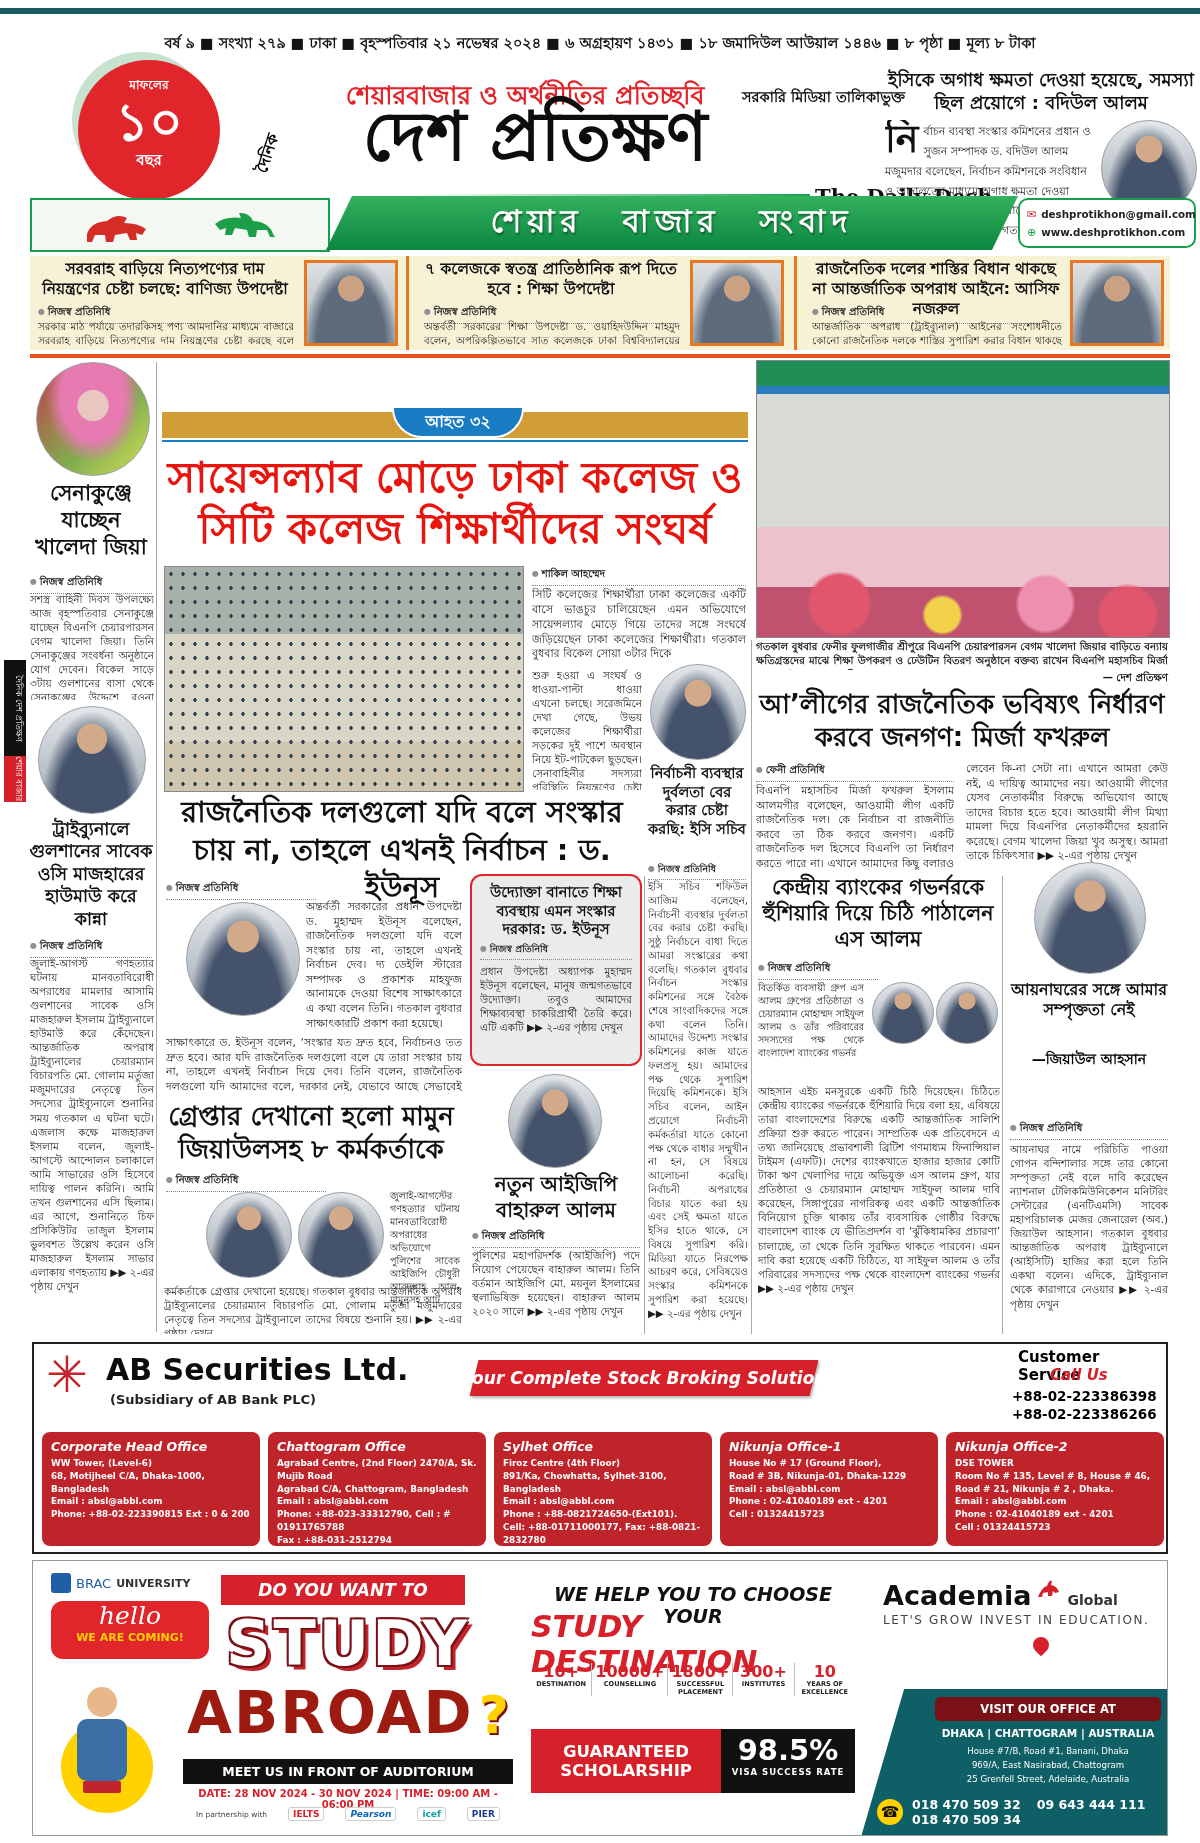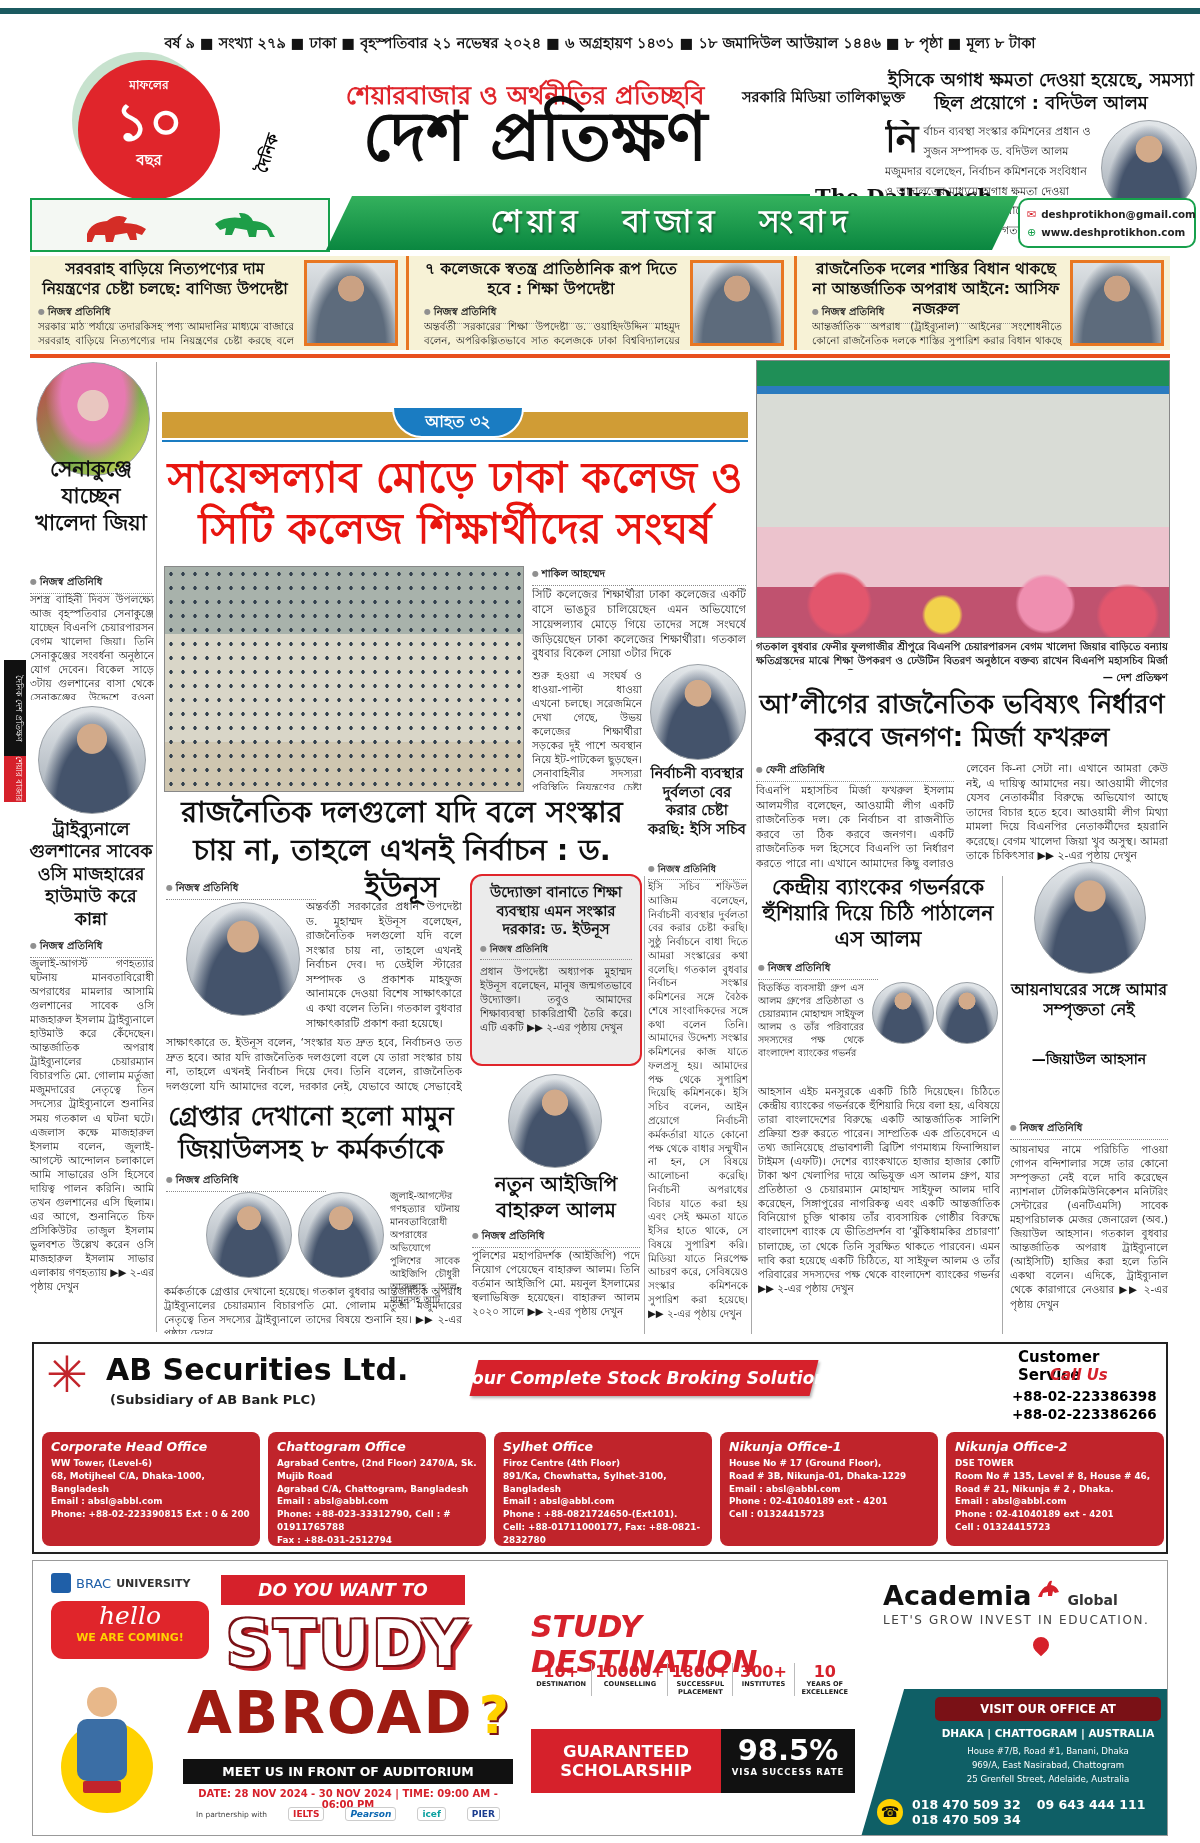--- a/index.html
+++ b/index.html
@@ -130,21 +130,21 @@
   </div>
 
   <div class="abs" style="left:30px;top:354px;width:1140px;height:4px;background:#e8501e"></div>
 
   <div class="abs vrule" style="left:156px;top:362px;height:970px"></div>
   <div class="abs vrule" style="left:751px;top:640px;height:694px"></div>
   <div class="abs vrule" style="left:644px;top:876px;height:458px"></div>
   <div class="abs vrule" style="left:1002px;top:876px;height:458px"></div>
 
   <div class="abs ph-c pink" style="left:36px;top:362px;width:112px;height:112px"></div>
-  <div class="abs hl" style="left:28px;top:456px;width:126px;font-size:21px">সেনাকুঞ্জে যাচ্ছেন খালেদা জিয়া</div>
+  <div class="abs hl" style="left:28px;top:480px;width:126px;font-size:21px">সেনাকুঞ্জে যাচ্ছেন খালেদা জিয়া</div>
   <div class="abs byline" style="left:30px;top:574px;width:122px">নিজস্ব প্রতিনিধি</div>
   <div class="abs body-t" style="left:30px;top:592px;width:124px;height:108px;font-size:10.4px">সশস্ত্র বাহিনী দিবস উপলক্ষ্যে আজ বৃহস্পতিবার সেনাকুঞ্জে যাচ্ছেন বিএনপি চেয়ারপারসন বেগম খালেদা জিয়া। তিনি সেনাকুঞ্জের সংবর্ধনা অনুষ্ঠানে যোগ দেবেন। বিকেল সাড়ে ৩টায় গুলশানের বাসা থেকে সেনাকুঞ্জের উদ্দেশে রওনা হবেন খালেদা জিয়া। ২০১৮ সালের পর খালেদা জিয়ার এটি প্রথম প্রকাশ্য</div>
 
   <div class="abs" style="left:4px;top:660px;width:22px;height:96px;background:#111;color:#fff;writing-mode:vertical-rl;font-size:8.5px;text-align:center">
     <span>দৈনিক দেশ প্রতিক্ষণ</span>
   </div>
   <div class="abs" style="left:4px;top:756px;width:22px;height:46px;background:#d6212b;color:#fff;writing-mode:vertical-rl;font-size:8.5px;text-align:center">
     <span>শেয়ার বাজার</span>
   </div>
 
@@ -294,20 +294,21 @@
     <div class="abs" style="left:150px;top:198px;width:330px;height:25px;background:#111;color:#fff;font-weight:800;font-size:12.5px;text-align:center;line-height:25px">MEET US IN FRONT OF AUDITORIUM</div>
     <div class="abs" style="left:150px;top:227px;width:330px;color:#d6212b;font-weight:800;font-size:10px;text-align:center">DATE: 28 NOV 2024 - 30 NOV 2024 | TIME: 09:00 AM - 06:00 PM</div>
     <div class="abs" style="left:150px;top:246px;width:330px;display:flex;align-items:center;justify-content:center;gap:21px">
       <span style="font-size:7.5px;color:#444">In partnership with</span>
       <span class="chip" style="color:#d6212b">IELTS</span>
       <span class="chip" style="font-style:italic;color:#0b67b2">Pearson</span>
       <span class="chip" style="color:#0aa0a0">icef</span>
       <span class="chip">PIER</span>
     </div>
 
+    <div class="abs" style="left:502px;top:22px;width:316px;text-align:center;font-size:19px;font-weight:800;font-style:italic;color:#111">WE HELP YOU TO CHOOSE YOUR</div>
     <div class="abs" style="left:498px;top:48px;width:324px;font-size:30px;font-weight:800;font-style:italic;color:#d6212b">STUDY DESTINATION</div>
     <div class="abs" style="left:498px;top:102px;width:324px;display:flex;text-align:center">
       <div style="flex:1;padding:0 3px">
         <span class="stat-n">10+</span>
         <span class="stat-l">DESTINATION</span>
       </div>
       <div style="flex:1;border-left:1px solid #bbb;padding:0 3px">
         <span class="stat-n">10000+</span>
         <span class="stat-l">COUNSELLING</span>
       </div>

